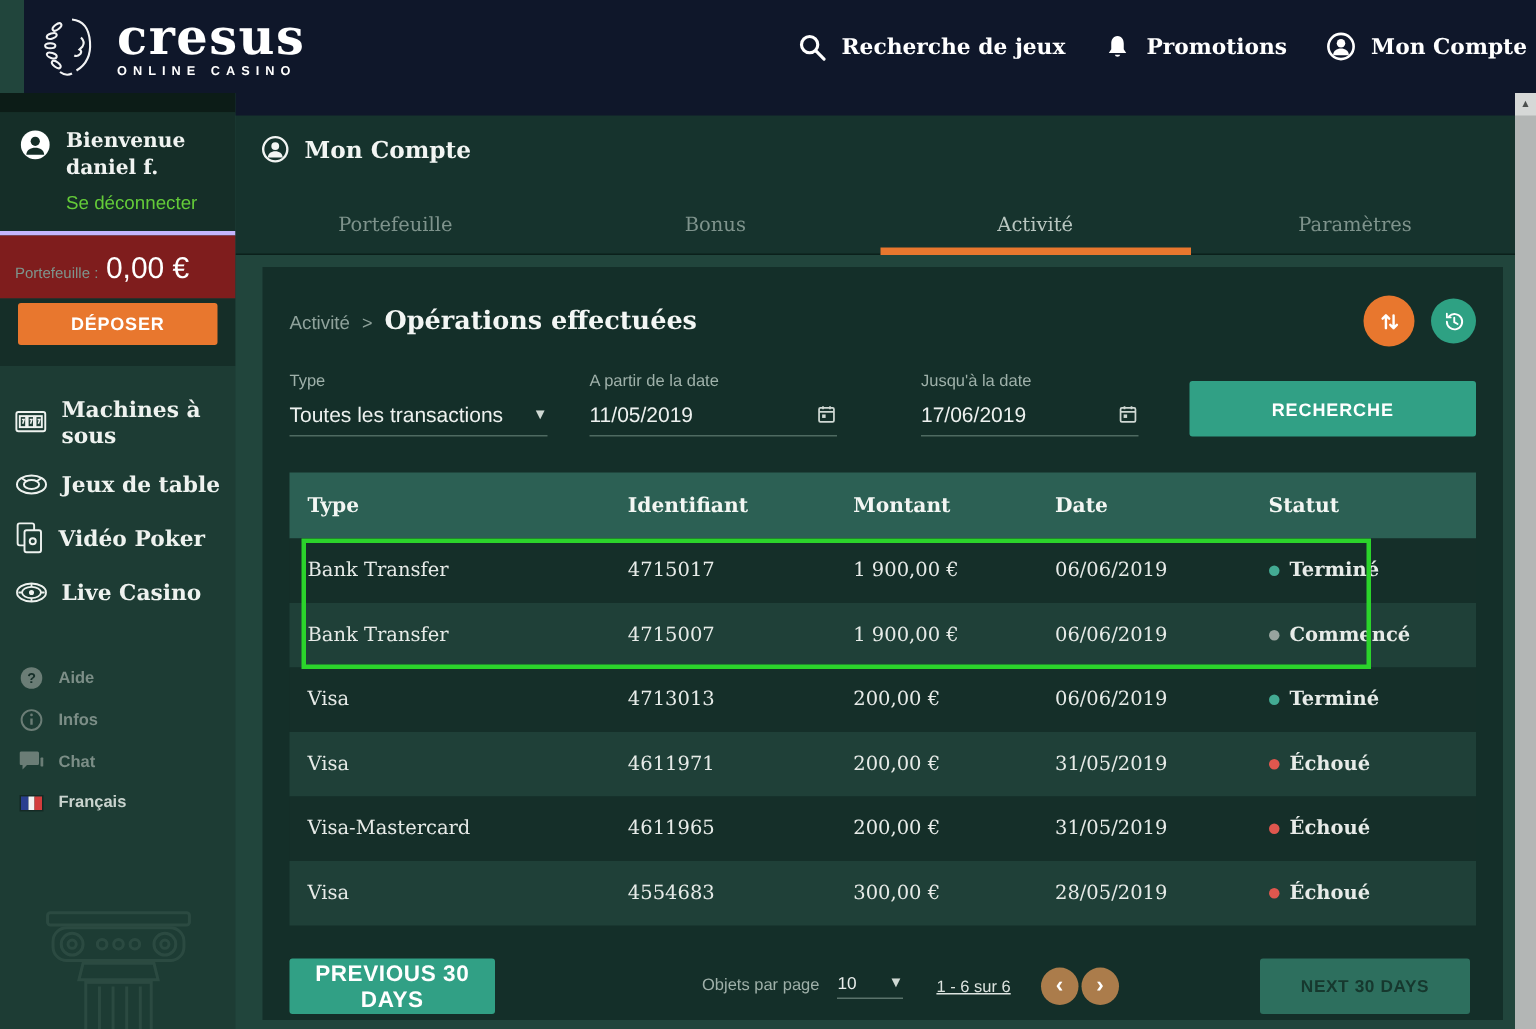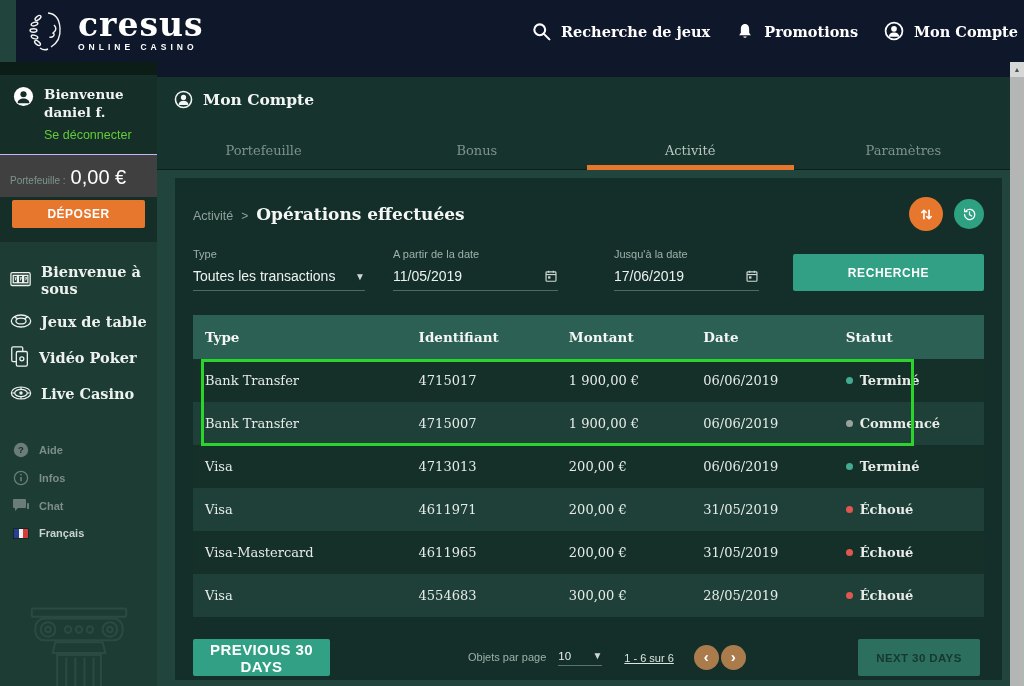--- a/index.html
+++ b/index.html
@@ -14,25 +14,25 @@
   .logo { display:flex; align-items:center; gap:8px; color:#fff; }
   .logo-text .logo-title { font-family:"DejaVu Serif",serif; font-weight:bold; font-size:33px; line-height:30px; letter-spacing:1px; }
   .logo-text .logo-sub { font-size:8.5px; letter-spacing:4px; font-weight:bold; margin-top:2px; }
   .hnav { display:flex; align-items:center; gap:25px;justify-content:space-between; }
   .hnav-item { display:flex; align-items:center; gap:9px; color:#fff;
     font-family:"DejaVu Serif",serif; font-weight:bold; font-size:14.5px; cursor:pointer; }
 
   
   .sidebar { position:absolute; left:0; top:62px; width:157px; height:624px; background:#1d3c34; z-index:4; overflow:hidden; }
   .sb-strip { height:13px; background:#0c1c17; }
-  .sb-user { background:#152e28; padding:10px 10px 12px 12px; display:flex; gap:9px; border-bottom:1px solid #c4b5fd; }
+  .sb-user { background:#152e28; padding:10px 10px 12px 12px; display:flex; gap:9px; border-bottom:3px solid #c4b5fd; }
   .sb-user-txt { color:#f0f3f1; }
   .sb-welcome,.sb-username { font-family:"DejaVu Serif",serif; font-weight:bold; font-size:13.5px; line-height:18px; }
   .sb-logout { color:#64cb39; font-weight:normal; font-size:12.5px; margin-top:7px; cursor:pointer; }
-  .sb-wallet { background:#404040; padding:11px 10px 8px 10px; display:flex; align-items:baseline; gap:5px; }
+  .sb-wallet { background:#7f1d1d; padding:11px 10px 8px 10px; display:flex; align-items:baseline; gap:5px; }
   .sb-wallet-label { color:#7e958d; font-size:10px; }
   .sb-wallet-value { color:#fff; font-weight:normal; font-size:20px; }
   .sb-deposit-wrap { background:#152e28; padding:3px 12px 14px 12px; }
   .sb-deposit { width:100%; height:28px; background:#e8772e; border:none; border-radius:2px;
     color:#fff; font-weight:bold; font-size:12px; letter-spacing:.5px; cursor:pointer; }
   .sb-menu { margin-top:14px; }
   .sb-menu-item { display:flex; align-items:center; gap:8px; padding:7px 4px 7px 9px; cursor:pointer; }
   .sb-menu-item span.lbl { color:#eef2ef; font-family:"DejaVu Serif",serif; font-weight:bold; font-size:14.5px; }
   .sb-secondary { margin-top:26px; }
   .sb-sec-item { display:flex; align-items:center; gap:10px; padding:6px 4px 6px 13px; cursor:pointer; }
@@ -94,21 +94,21 @@
   .perpage { margin-left:138px; display:flex; align-items:flex-end; gap:12px; }
   .pp-label { color:#9fb0a9; font-size:11px; padding-bottom:3px; }
   .pp-select { display:flex; align-items:flex-start; justify-content:space-between; width:44px;
     border-bottom:1px solid #5a736b; padding-bottom:3px; cursor:pointer; }
   .pp-value { color:#e9ede b; color:#e9edeb; font-size:11.5px; }
   .range { margin-left:22px; color:#dde4e0; font-size:11px;text-decoration:underline; }
   .pg-circles { margin-left:20px; display:flex; gap:2px; }
   .pg-circle { width:25px; height:25px; border-radius:50%; background:#ab7c4b; border:none;
     color:#fff; font-size:15px; font-weight:bold; display:flex; align-items:center; justify-content:center;
     cursor:pointer; padding-bottom:2px; }
-  .next-btn { margin-left:auto; margin-right:4px; width:122px; height:37px; background:#2d6f5e; border:none; border-radius:2px;
+  .next-btn { margin-left:auto; margin-right:4px; width:140px; height:37px; background:#2d6f5e; border:none; border-radius:2px;
     color:#16382e; font-weight:bold; font-size:11.5px; letter-spacing:.4px; cursor:default; }
 
   
   .scrollbar { position:absolute; right:0; top:62px; width:14px; height:624px; background:#b3b6b5; z-index:6; }
   .scroll-up { width:14px; height:15px; background:#d6d8d7; color:#4c4f4e; font-size:7px;
     display:flex; align-items:center; justify-content:center; border:none; cursor:pointer; }
 
   svg { display:block; }
 </style>
 </head>
@@ -199,21 +199,21 @@
           <svg width="24" height="22" viewBox="0 0 26 24" fill="none" stroke="#eef2ef" stroke-width="1.4">
             <rect x="2" y="4" width="21" height="14" rx="1.5"></rect>
             <rect x="4.5" y="7" width="4.6" height="8"></rect>
               <rect x="10.2" y="7" width="4.6" height="8"></rect>
               <rect x="15.9" y="7" width="4.6" height="8"></rect>
             <path d="M6 9.5 h1.6 l-1 3" stroke-width="1.1"></path>
               <path d="M11.7 9.5 h1.6 l-1 3" stroke-width="1.1"></path>
               <path d="M17.4 9.5 h1.6 l-1 3" stroke-width="1.1"></path>
           </svg>
         </span>
-        <span class="lbl">Bienvenue à sous</span>
+        <span class="lbl">Machines à sous</span>
       </div>
       <div class="sb-menu-item">
         <span>
           <svg width="24" height="20" viewBox="0 0 26 20" fill="none" stroke="#eef2ef" stroke-width="1.4">
             <ellipse cx="13" cy="10" rx="10.5" ry="6.5"></ellipse>
             <ellipse cx="13" cy="10" rx="5.5" ry="3.2"></ellipse>
             <line x1="6" y1="5.5" x2="9.5" y2="7.8"></line>
               <line x1="20" y1="5.5" x2="16.5" y2="7.8"></line>
           </svg>
         </span>

